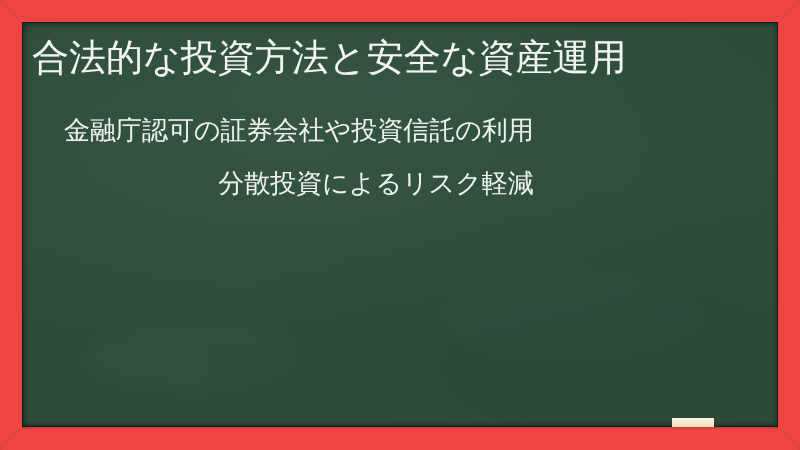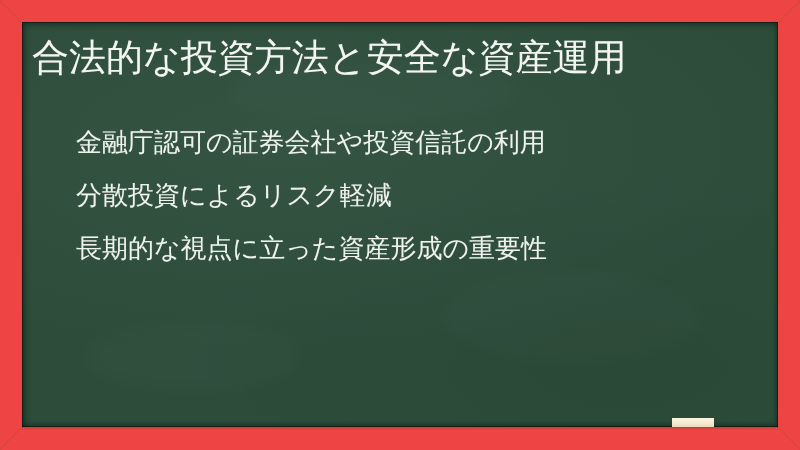--- a/index.html
+++ b/index.html
@@ -98,23 +98,24 @@
     line-height: 44px;
     letter-spacing: 0px;
     white-space: nowrap;
     text-shadow: 0 0 1px rgba(255,255,255,0.25);
   }
 
   .bullets {
     position: absolute;
     left: 42px;
     top: 82px;
-    margin: 12px;
+    margin: 0;
     padding: 0;
     list-style: none;
+    text-align: right;
   }
   .bullet {
     color: #eef2ed;
     font-size: 26px;
     line-height: 53px;
     white-space: nowrap;
     text-shadow: 0 0 1px rgba(255,255,255,0.18);
   }
 
   
@@ -157,21 +158,20 @@
     <div class="smudge" style="left:420px; top:250px; width:260px; height:90px;"></div>
     <div class="smudge" style="left:200px; top:40px;  width:300px; height:60px;"></div>
 
     <div class="board-content">
 
       <div class="title">合法的な投資方法と安全な資産運用</div>
 
       <ul class="bullets">
         <li class="bullet">金融庁認可の証券会社や投資信託の利用</li>
         <li class="bullet">分散投資によるリスク軽減</li>
-        <li class="bullet">長期的な視点に立った資産形成の重要性</li>
       </ul>
 
       <div class="chalk"></div>
 
     </div>
   </div>
 
   <div class="ledge"></div>
 
 </div>

